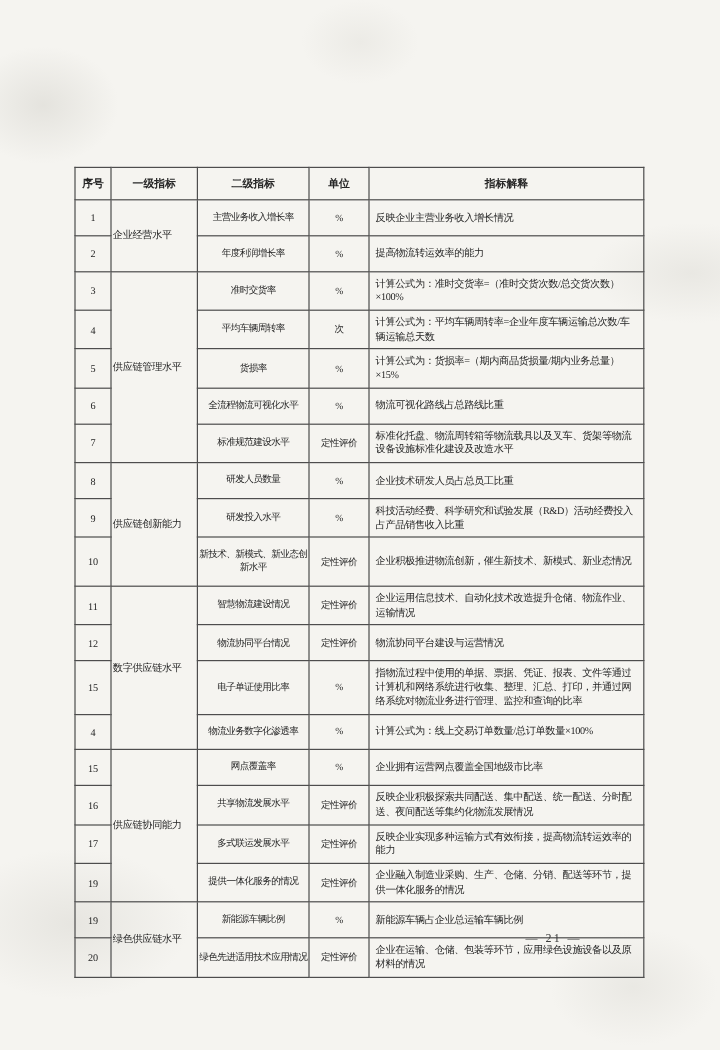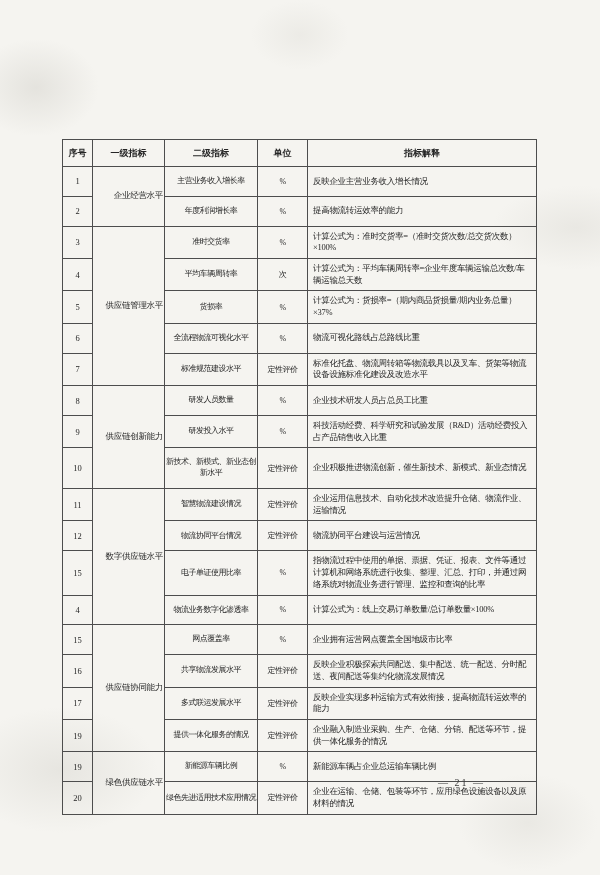--- a/index.html
+++ b/index.html
@@ -40,21 +40,21 @@
     height:27px; text-align:center;
     padding:2px 5px;
   }
   col.w-no   { width:30px; }
   col.w-l1   { width:72px; }
   col.w-l2   { width:93px; }
   col.w-unit { width:50px; }
   col.w-exp  { width:229px; }
 
   td.c-no   { font-size:8.5px; text-align:center; padding:9px 1px; }
-  td.c-l1   { font-size:8.5px; text-align:right; padding:9px 1px; letter-spacing:-0.3px; }
+  td.c-l1   { font-size:8.5px; text-align:left; padding:9px 1px; letter-spacing:-0.3px; }
   td.c-l2   { font-size:8px;   text-align:center; padding:9px 1px; letter-spacing:-0.5px; line-height:1.35; }
   td.c-unit { font-size:8px;   text-align:center; padding:9px 1px; letter-spacing:-0.5px; }
   td.c-exp  { font-size:8.5px; text-align:left;   padding:4px 5px; line-height:1.38; letter-spacing:-0.3px;margin-top:34px; }
 
   .page-number {
     position:absolute; top:777px; left:438px;
     font-size:10px; letter-spacing:2px; color:#3a3a3a;
     white-space:nowrap;
   }
 </style>
@@ -105,21 +105,21 @@
       <tr>
         <td class="c-no">4</td>
         <td class="c-l2">平均车辆周转率</td>
         <td class="c-unit">次</td>
         <td class="c-exp">计算公式为：平均车辆周转率=企业年度车辆运输总次数/车辆运输总天数</td>
       </tr>
       <tr>
         <td class="c-no">5</td>
         <td class="c-l2">货损率</td>
         <td class="c-unit">%</td>
-        <td class="c-exp">计算公式为：货损率=（期内商品货损量/期内业务总量）×37%</td>
+        <td class="c-exp">计算公式为：货损率=（期内商品货损量/期内业务总量）×15%</td>
       </tr>
       <tr>
         <td class="c-no">6</td>
         <td class="c-l2">全流程物流可视化水平</td>
         <td class="c-unit">%</td>
         <td class="c-exp">物流可视化路线占总路线比重</td>
       </tr>
       <tr>
         <td class="c-no">7</td>
         <td class="c-l2">标准规范建设水平</td>

